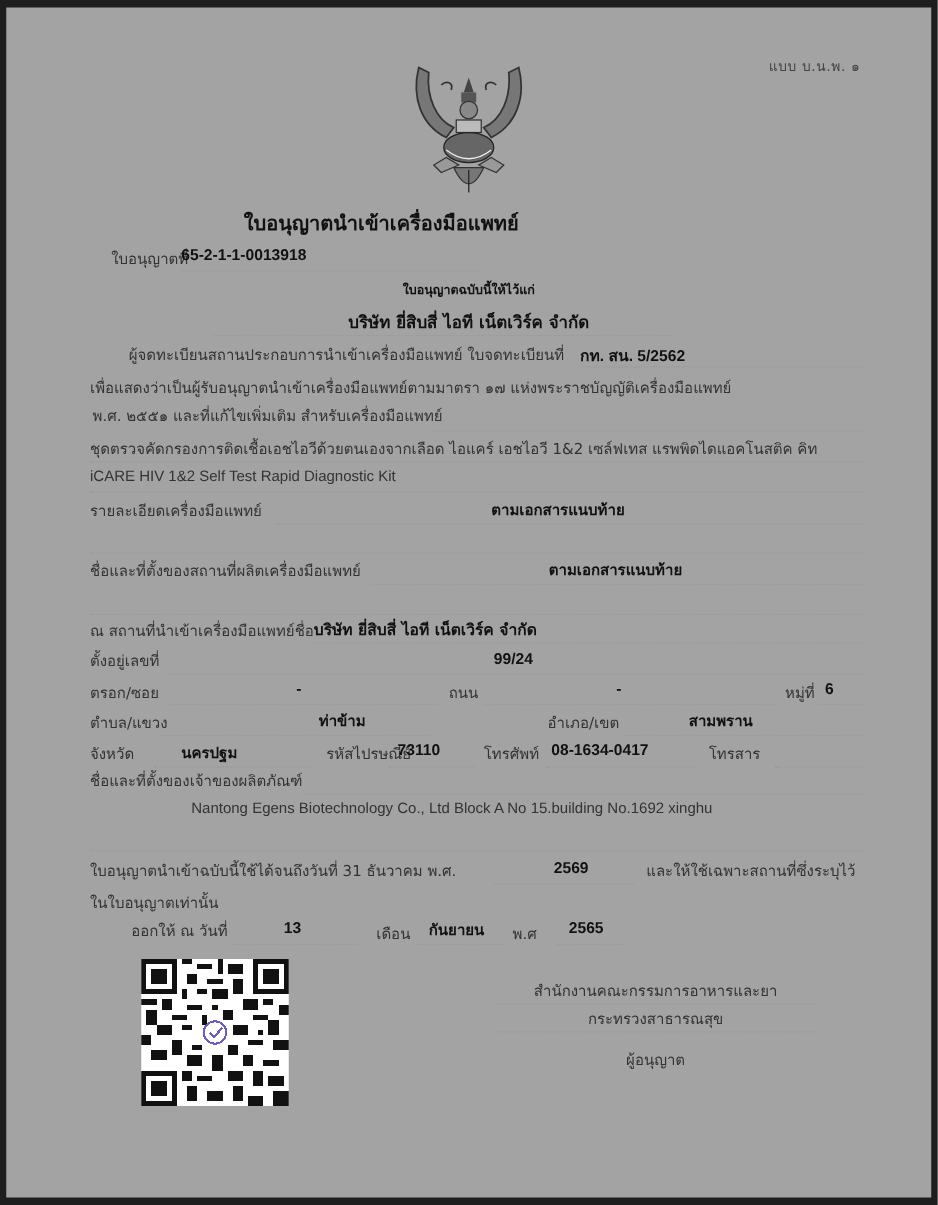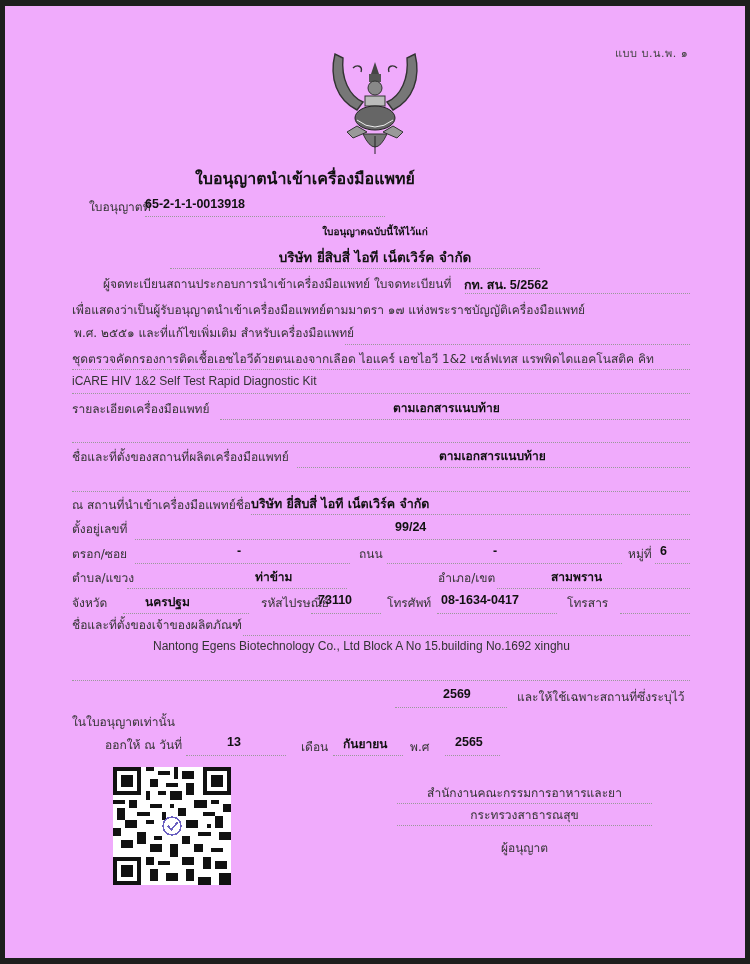--- a/index.html
+++ b/index.html
@@ -2,21 +2,21 @@
 <html><head>
 <meta charset="utf-8">
 <style>
   html, body { margin: 0; padding: 0; }
   body {
     width: 750px; height: 964px; background: #1e1e1e; position: relative; overflow: hidden;
     font-family: "DejaVu Sans", "Liberation Sans", sans-serif; color: #222;
   }
   .page {
     position: absolute; left: 5px; top: 6px; width: 740px; height: 952px;
-    background: #f0abfc;
+    background: #a3a3a3;
   }
   .abs { position: absolute; white-space: nowrap; }
   .t { font-size: 12px; color: #333; line-height: 16px; }
   .b { font-weight: bold; color: #111; }
   .title { font-size: 16px; font-weight: bold; color: #111; }
   .sub { font-size: 10px; font-weight: bold; color: #111; }
   .dots { position: absolute; height: 0; border-bottom: 1px dotted #9a9a9a; }
   .center { text-align: center; }
   .form-code { font-size: 11px; color: #444; letter-spacing: 0.5px; }
   .en { font-family: "Liberation Sans", sans-serif; font-size: 12px; color: #333; }
@@ -120,20 +120,21 @@
   <div class="dots" style="left:432px; width:120px; top:607px;"></div>
   <div class="abs t" style="left:562px; top:589px;">โทรสาร</div>
   <div class="abs val" style="left:620px; top:587px;"></div>
   <div class="dots" style="left:615px; width:70px; top:607px;"></div>
 
   <div class="abs t" style="left:67px; top:611px;">ชื่อและที่ตั้งของเจ้าของผลิตภัณฑ์</div>
   <div class="dots" style="left:238px; width:447px; top:629px;"></div>
   <div class="abs en" style="left:148px; top:633px;">Nantong Egens Biotechnology Co., Ltd Block A No 15.building No.1692 xinghu</div>
   <div class="dots" style="left:67px; width:618px; top:674px;"></div>
 
+  <div class="abs t" style="left:67px; top:683px;">ใบอนุญาตนำเข้าฉบับนี้ใช้ได้จนถึงวันที่ 31 ธันวาคม  พ.ศ.</div>
   <div class="abs val" style="left:438px; top:681px;">2569</div>
   <div class="dots" style="left:390px; width:112px; top:701px;"></div>
   <div class="abs t" style="left:512px; top:683px;">และให้ใช้เฉพาะสถานที่ซึ่งระบุไว้</div>
   <div class="abs t" style="left:67px; top:708px;">ในใบอนุญาตเท่านั้น</div>
 
   <div class="abs t" style="left:100px; top:731px;">ออกให้ ณ วันที่</div>
   <div class="abs val" style="left:222px; top:729px;">13</div>
   <div class="dots" style="left:181px; width:100px; top:749px;"></div>
   <div class="abs t" style="left:296px; top:733px;">เดือน</div>
   <div class="abs t b" style="left:338px; top:730px;">กันยายน</div>

